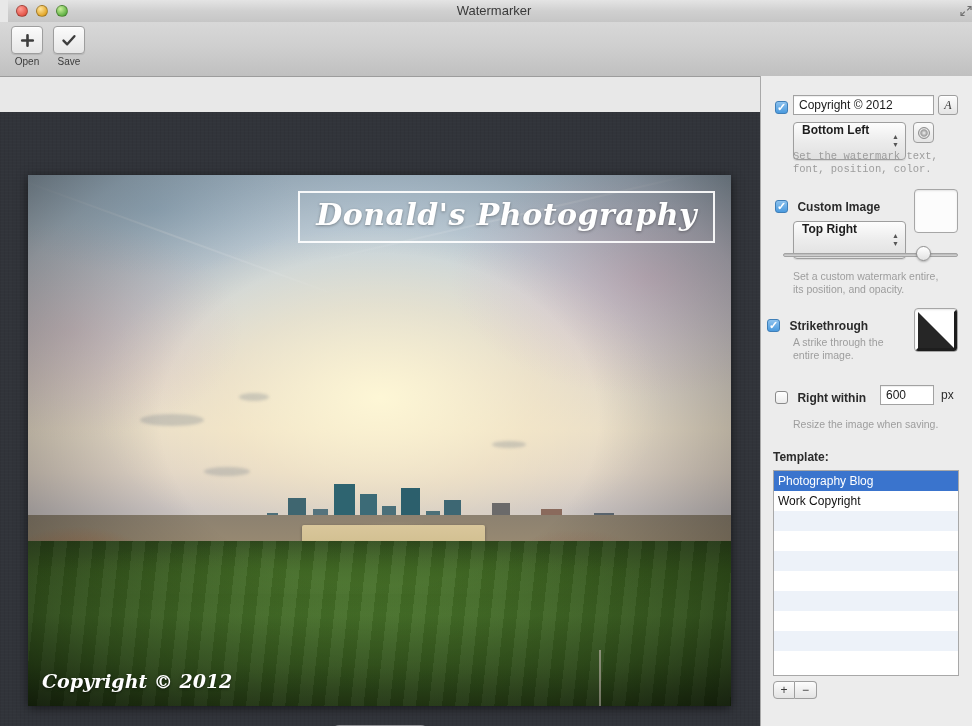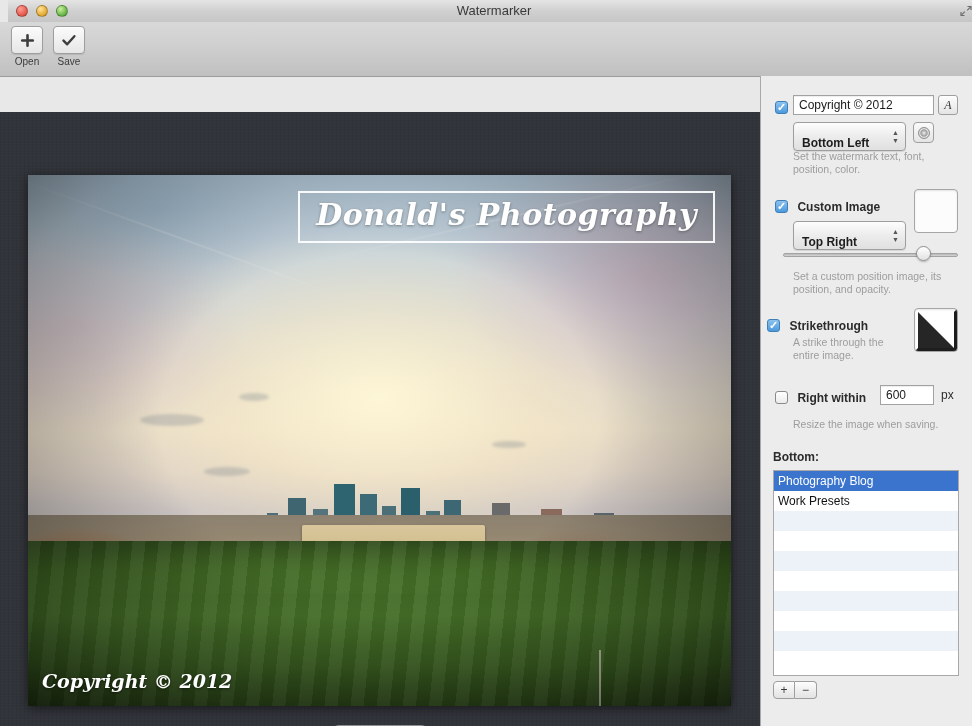--- a/index.html
+++ b/index.html
@@ -290,26 +290,26 @@
     background: linear-gradient(to bottom, #fdfdfd, #e4e4e4);
     box-sizing: border-box;
     display: flex; align-items: center; justify-content: center;
     font-size: 12px; color: #333;
     box-shadow: 0 1px 0 rgba(255,255,255,.8) inset;
   }
 
   
   .popup {
     position: relative;
-    height: 29px;
+    height: 38px;
     border: 1px solid #9e9e9e;
     border-radius: 4px;
     background: linear-gradient(to bottom, #fdfdfd 0%, #ececec 50%, #e0e0e0 100%);
     box-sizing: border-box;
-    display: flex; align-items: flex-end;
+    display: flex; align-items: flex-start;
     font-size: 12px; color: #1d1d1d;
     font-weight: bold;
     padding-left: 8px;
     box-shadow: 0 1px 1px rgba(0,0,0,.10);
   }
   .popup .arrows {
     position: absolute; right: 6px; top: 50%;
     transform: translateY(-50%);
     display: flex; flex-direction: column; gap: 2px;
     color: #555; font-size: 7px; line-height: 6px;
@@ -518,65 +518,65 @@
 
     <div class="popup" style="position:absolute; left:32px; top:46px; width:113px;">
       <span>Bottom Left</span>
       <span class="arrows">
         <span>▲</span>
           <span>▼</span>
       </span>
     </div>
     <div class="colorwheel" style="position:absolute; left:152px; top:46px;"></div>
 
-    <div class="help" style="position:absolute; left:32px; top:74px;">Set the watermark text, font, position, color.</div>
+    <div class="help" style="position:absolute; left:32px; top:74px;font-family:Liberation Mono, monospace;">Set the watermark text, font, position, color.</div>
 
     <div class="row" style="left:14px; top:121px;">
       <span class="cb on"></span>
       <span class="section-label">Custom Image</span>
     </div>
     <div class="imagewell" style="position:absolute; left:153px; top:113px; width:44px; height:44px;"></div>
 
     <div class="popup" style="position:absolute; left:32px; top:145px; width:113px;">
       <span>Top Right</span>
       <span class="arrows">
         <span>▲</span>
           <span>▼</span>
       </span>
     </div>
 
     <div class="slider" style="position:absolute; left:22px; top:170px; width:175px;">
       <div class="slider-track"></div>
       <div class="slider-knob" id="opacity-knob" style="left: calc(80% - 7px);"></div>
     </div>
 
-    <div class="help" style="position:absolute; left:32px; top:194px;">Set a custom position image, its position, and opacity.</div>
+    <div class="help" style="position:absolute; left:32px; top:194px;">Set a custom watermark entire, its position, and opacity.</div>
 
     <div class="row" style="left:6px; top:240px;">
       <span class="cb on"></span>
       <span class="section-label">Strikethrough</span>
     </div>
     <div class="imagewell strike" style="position:absolute; left:153px; top:232px; width:44px; height:44px;">
       <div class="strike-inner"></div>
     </div>
     <div class="help" style="position:absolute; left:32px; top:260px; width:112px;">A strike through the entire image.</div>
 
     <div class="row" style="left:14px; top:312px;">
       <span class="cb"></span>
       <span class="section-label">Right within</span>
     </div>
     <input class="tfield" style="position: absolute; left: 119px; top: 309px; width: 54px; height: 20px;" value="600">
     <div style="position:absolute; left:180px; top:312px; font-size:12px; color:#2b2b2b;">px</div>
     <div class="help" style="position:absolute; left:32px; top:334px; width:170px;margin-top:8px;">Resize the image when saving.</div>
 
-    <div id="presets-label" style="position:absolute; left:12px; top:374px;">Bottom:</div>
+    <div id="presets-label" style="position:absolute; left:12px; top:374px;">Template:</div>
 
     <div id="presets-list" style="left:12px; top:394px; width:186px; height:206px;">
       <div class="preset-row sel">Photography Blog</div>
-      <div class="preset-row">Work Presets</div>
+      <div class="preset-row">Work Copyright</div>
       <div class="preset-row alt"></div>
       <div class="preset-row"></div>
       <div class="preset-row alt"></div>
       <div class="preset-row"></div>
       <div class="preset-row alt"></div>
       <div class="preset-row"></div>
       <div class="preset-row alt"></div>
     </div>
 
     <div id="presets-buttons" style="left:12px; top:605px;">

